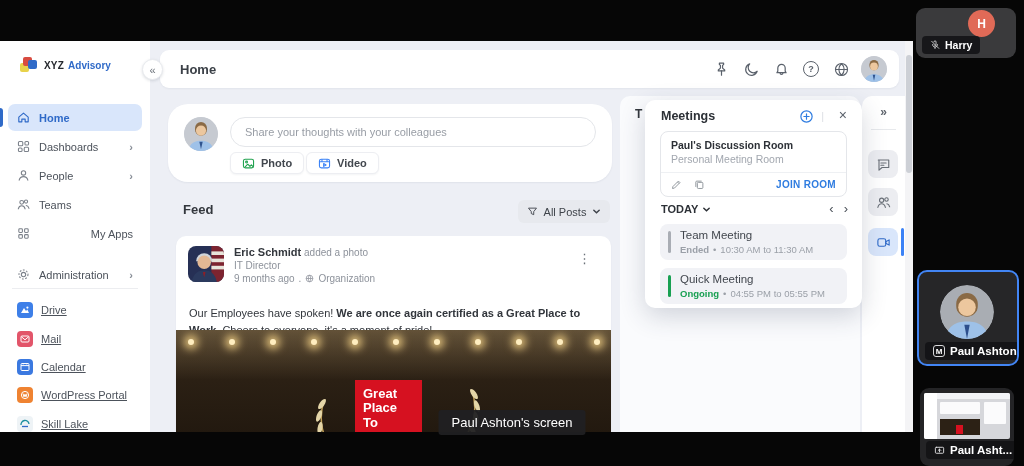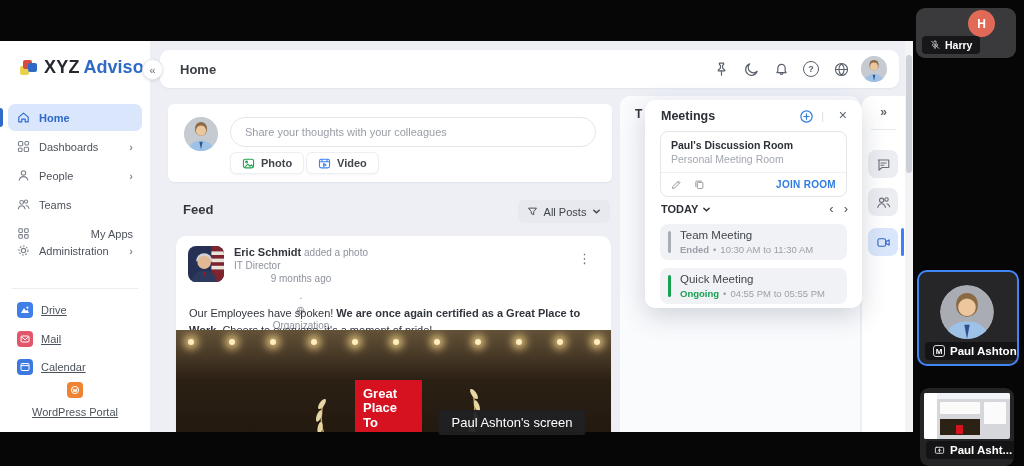--- a/index.html
+++ b/index.html
@@ -4,21 +4,21 @@
 <style>
   html,body{margin:0;padding:0;background:#000;font-family:"Liberation Sans",sans-serif;}
   .canvas{position:relative;width:1024px;height:466px;background:#060606;overflow:hidden;}
 
   
   .screen{position:absolute;left:0;top:41px;width:913px;height:391px;background:#fff;overflow:hidden;}
   .main-bg{position:absolute;left:150px;top:0;width:755px;height:391px;background:#edeff5;}
 
   
   .sidebar{position:absolute;left:0;top:0;width:150px;height:391px;background:#fff;z-index:3;}
-  .logo{position:absolute;left:20px;top:16px;display:flex;align-items:center;gap:7px;font-size:18px;}
+  .logo{position:absolute;left:20px;top:16px;display:flex;align-items:center;gap:7px;font-size:10px;}
   .logo-mark{position:relative;width:17px;height:16px;}
   .logo-mark i{position:absolute;width:9px;height:9px;border-radius:2px;}
   .sq-y{left:0;top:6px;background:#e8d24a;}
   .sq-r{left:3px;top:0;background:#d84b40;}
   .sq-b{left:8px;top:3px;background:#2f6ac8;}
   .logo-xyz{font-weight:bold;color:#26292e;letter-spacing:.2px;}
   .logo-adv{font-weight:bold;color:#2f6ac8;margin-left:-3px;}
   .collapse-btn{position:absolute;left:142px;top:18px;width:21px;height:21px;border-radius:50%;background:#fff;border:1px solid #e8eaee;box-shadow:0 1px 3px rgba(30,40,60,.15);color:#6a7078;font-size:11px;display:flex;align-items:center;justify-content:center;z-index:6;cursor:pointer;padding:0;}
   .nav-item{position:absolute;left:8px;width:134px;height:27px;border-radius:7px;display:flex;align-items:center;gap:9px;padding:0 9px;box-sizing:border-box;color:#4c525b;font-size:11px;cursor:pointer;}
   .nav-item.active{background:#d9e6fb;color:#2f6ac8;font-weight:bold;}
@@ -32,38 +32,38 @@
   
   .topbar{position:absolute;left:160px;top:9px;width:739px;height:38px;background:#fff;border-radius:9px;box-shadow:0 1px 2px rgba(25,35,60,.05);z-index:2;}
   .topbar-title{position:absolute;left:20px;top:12px;font-size:13px;font-weight:bold;color:#3b4047;}
   .topbar-icons{position:absolute;right:12px;top:0;height:38px;display:flex;align-items:center;gap:10px;color:#5a616b;}
   .tb-btn{width:20px;height:20px;display:flex;align-items:center;justify-content:center;background:none;border:none;color:#5a616b;cursor:pointer;padding:0;}
   .help-circle{width:14px;height:14px;border:1.4px solid #5a616b;border-radius:50%;font-size:9px;font-weight:bold;display:flex;align-items:center;justify-content:center;}
   .avatar{border-radius:50%;overflow:hidden;background:#cfd3da;flex:0 0 auto;}
   .avatar svg{display:block;width:100%;height:100%;}
 
   
-  .composer{position:absolute;left:168px;top:63px;width:444px;height:78px;background:#fff;border-radius:6px;box-shadow:0 1px 2px rgba(25,35,60,.06);z-index:1;}
+  .composer{position:absolute;left:168px;top:63px;width:444px;height:78px;background:#fff;border-radius:20px;box-shadow:0 1px 2px rgba(25,35,60,.06);z-index:1;}
   .composer .avatar{position:absolute;left:16px;top:13px;width:34px;height:34px;}
   .composer-input{position:absolute;left:62px;top:13px;width:366px;height:30px;border:1px solid #e4e6ea;border-radius:16px;box-sizing:border-box;padding:0 14px;font-size:11px;color:#3c4148;font-family:"Liberation Sans",sans-serif;outline:none;}
   .composer-input::placeholder{color:#989da5;}
   .chip-btn{position:absolute;top:48px;height:22px;background:#fff;border:1px solid #edeef2;border-radius:6px;box-shadow:0 1px 2px rgba(25,35,60,.05);display:flex;align-items:center;gap:6px;padding:4px 11px;font-size:11px;font-weight:bold;color:#42474e;cursor:pointer;}
   .chip-photo{left:62px;}
   .chip-video{left:138px;}
 
   
   .feed-head{position:absolute;left:183px;top:161px;font-size:13px;font-weight:bold;color:#33373d;}
   .filter-pill{position:absolute;left:518px;top:159px;width:92px;height:23px;background:#e7e9ee;border-radius:6px;display:flex;align-items:center;justify-content:center;gap:6px;font-size:11px;color:#3f444b;cursor:pointer;border:none;}
   .post{position:absolute;left:176px;top:195px;width:435px;height:240px;background:#fff;border-radius:10px;box-shadow:0 1px 2px rgba(25,35,60,.06);overflow:hidden;}
   .post-avatar{position:absolute;left:12px;top:10px;width:36px;height:36px;border-radius:8px;overflow:hidden;}
   .post-avatar svg{display:block;}
   .post-meta{position:absolute;left:58px;top:9px;font-size:10px;color:#8d929b;line-height:1.3;}
   .post-author{font-size:11px;font-weight:bold;color:#33373d;}
   .post-action{font-size:10px;color:#8d929b;}
-  .meta-row{display:flex;align-items:center;gap:4px;flex-direction:column;}
+  .meta-row{display:flex;align-items:center;gap:4px;}
   .kebab{position:absolute;right:14px;top:14px;color:#6a7078;font-size:13px;cursor:pointer;background:none;border:none;}
   .post-body{position:absolute;left:13px;top:58px;width:408px;font-size:11px;color:#32363c;line-height:1.5;}
   .post-body b{font-weight:bold;}
   .post-image{position:absolute;left:0;top:94px;width:435px;height:146px;background:linear-gradient(180deg,#37291b 0%,#2b2014 35%,#1b130b 100%);overflow:hidden;}
   .glowband{position:absolute;left:0;top:0;width:100%;height:50px;background:linear-gradient(180deg,rgba(255,226,160,.22),rgba(255,226,160,0));}
   .lights{position:absolute;left:12px;top:9px;width:6px;height:6px;border-radius:50%;background:#ffeec0;
     box-shadow:0 0 9px 4px rgba(255,220,140,.85),
       41px 0 0 0 #ffeec0,41px 0 9px 4px rgba(255,220,140,.85),
       82px 0 0 0 #ffeec0,82px 0 9px 4px rgba(255,220,140,.85),
       123px 0 0 0 #ffeec0,123px 0 9px 4px rgba(255,220,140,.85),
@@ -194,21 +194,21 @@
       </div>
       <div class="nav-item" style="top:179px;justify-content:space-between;">
         <svg class="icon-svg" width="13" height="13" viewBox="0 0 18 18" fill="none" stroke="#7c828b" stroke-width="1.5">
             <rect x="2.5" y="2.5" width="5" height="5" rx="1.2"></rect>
             <rect x="10.5" y="2.5" width="5" height="5" rx="1.2"></rect>
             <rect x="2.5" y="10.5" width="5" height="5" rx="1.2"></rect>
             <rect x="10.5" y="10.5" width="5" height="5" rx="1.2"></rect>
           </svg>
         <span>My Apps</span>
       </div>
-      <div class="nav-item" style="top:196px;">
+      <div class="nav-item" style="top:220px;">
         <svg class="icon-svg" width="13" height="13" viewBox="0 0 18 18" fill="none" stroke="#7c828b" stroke-width="1.5">
             <circle cx="9" cy="9" r="3"></circle>
             <circle cx="9" cy="9" r="6.2" stroke-dasharray="2.4 2.2"></circle>
           </svg>
         <span>Administration</span>
         <span class="nav-chev">›</span>
       </div>
 
       <div class="side-div"></div>
 
@@ -232,28 +232,37 @@
       </div>
       <div class="app-item" style="top:285px;">
         <span class="app-ic" style="background:#e2556a;">
             <svg width="10" height="10" viewBox="0 0 10 10" fill="none" stroke="#fff" stroke-width="1">
               <rect x="1" y="2" width="8" height="6" rx="1"></rect>
               <path d="m1.5 2.8 3.5 3 3.5-3"></path>
             </svg>
           </span>
         <span>Mail</span>
       </div>
-      <div class="app-item" style="top:341px;flex-direction:column;">
+      <div class="app-item" style="top:341px;">
         <span class="app-ic" style="background:#ef8332;">
             <svg width="10" height="10" viewBox="0 0 10 10" fill="none" stroke="#fff" stroke-width="1">
               <circle cx="5" cy="5" r="3.6"></circle>
               <path d="m3 3.6 1 3.3 1-2.7 1 2.7 1-3.3"></path>
             </svg>
           </span>
         <span>WordPress Portal</span>
+      </div>
+      <div class="app-item" style="top:370px;">
+        <span class="app-ic" style="background:#eef3f6;">
+            <svg width="12" height="12" viewBox="0 0 12 12" fill="none" stroke="#1b8f9e" stroke-width="1.3">
+              <path d="M2 7a4 4 0 0 1 8-1"></path>
+              <path d="M3 8.5h6" stroke="#2f6ac8"></path>
+            </svg>
+          </span>
+        <span>Skill Lake</span>
       </div>
     </aside>
 
     <button class="collapse-btn">
         <span>«</span>
       </button>
 
     <header class="topbar">
       <div class="topbar-title">Home</div>
       <div class="topbar-icons">

